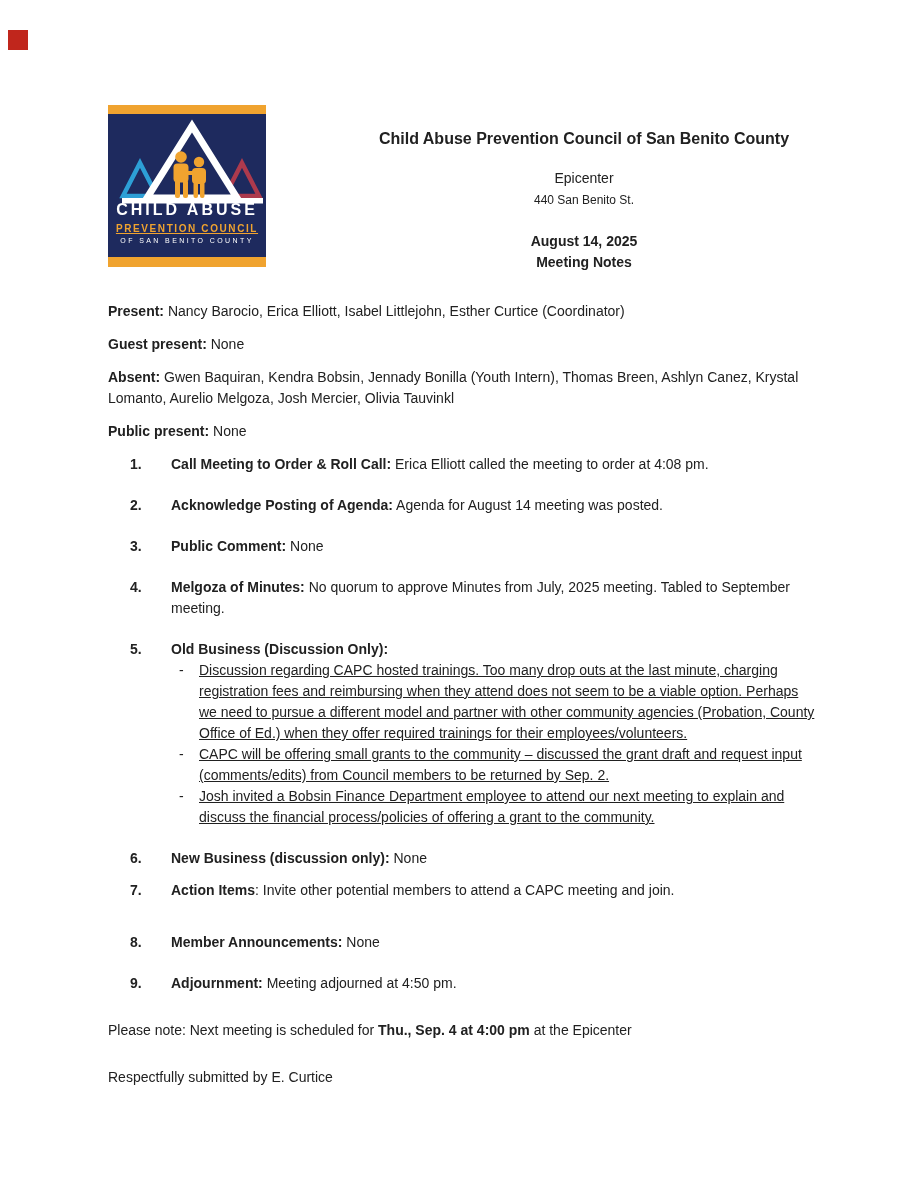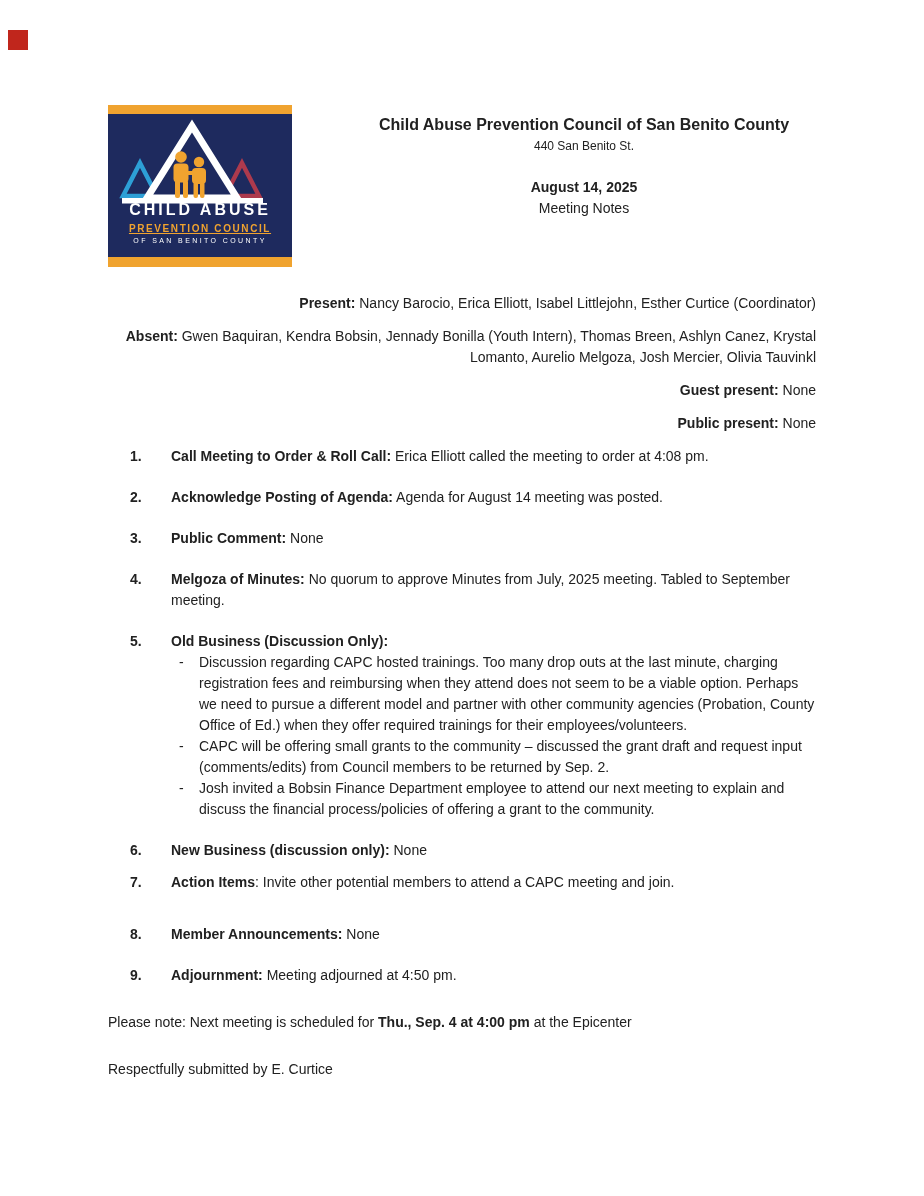--- a/index.html
+++ b/index.html
@@ -7,51 +7,51 @@
     width:924px;height:1196px;position:relative;overflow:hidden;
     background:#ffffff;
     font-family:"Liberation Sans","DejaVu Sans",sans-serif;
     color:var(--text,#212121);
     font-size:14px;line-height:21px;
   }
   
   .red-marker{position:absolute;left:8px;top:30px;width:20px;height:20px;background:var(--marker,#c0261c);}
 
   
-  .logo{position:absolute;left:108px;top:105px;width:158px;height:162px;background:var(--navy,#1e2a5e);padding-left:26px;}
+  .logo{position:absolute;left:108px;top:105px;width:158px;height:162px;background:var(--navy,#1e2a5e);}
   .logo .bar-top{position:absolute;left:0;right:0;top:0;height:9px;background:var(--orange,#f0a32f);}
   .logo .bar-bottom{position:absolute;left:0;right:0;bottom:0;height:10px;background:var(--orange,#f0a32f);}
   .logo svg{position:absolute;left:0;top:9px;}
   .logo .lg-text{position:absolute;left:0;width:100%;text-align:center;white-space:nowrap;}
   .logo .t1{top:97px;color:#ffffff;font-weight:bold;font-size:16px;letter-spacing:3px;line-height:16px;}
   .logo .t2{top:118px;color:var(--orange,#f0a32f);font-weight:bold;font-size:10px;letter-spacing:1.6px;line-height:11px;text-decoration:underline;}
   .logo .t3{top:132px;color:#ffffff;font-size:7px;letter-spacing:2.4px;line-height:8px;}
 
   
-  .header-text{position:absolute;left:352px;top:115px;width:464px;text-align:center;}
+  .header-text{position:absolute;left:352px;top:129px;width:464px;text-align:center;}
   .org-title{font-size:16px;font-weight:bold;line-height:20px;}
   .venue{margin-top:18px;font-size:14px;line-height:22px;}
   .address{font-size:12px;line-height:22px;}
   .date{margin-top:20px;font-weight:bold;line-height:21px;}
-  .doctype{font-weight:normal;line-height:21px;}
+  .doctype{font-weight:bold;line-height:21px;}
 
   
   .content{position:absolute;left:108px;top:289px;width:708px;}
-  .att{margin:4px 0 12px 0;text-align:right;}
+  .att{margin:12px 0 12px 0;}
   .b{font-weight:bold;}
   .agenda{margin-top:6px;}
   .item{display:flex;margin-bottom:20px;}
   .item .num{flex:0 0 55px;padding-left:22px;box-sizing:border-box;font-weight:bold;}
   .item .ibody{flex:1;margin-left:8px;}
   .item.gap-small{margin-bottom:11px;}
   .item.gap-large{margin-bottom:31px;}
   .bullets{margin-top:0;}
   .bullet{display:flex;}
   .bullet .dash{flex:0 0 28px;padding-left:8px;box-sizing:border-box;}
-  .bullet .btext{flex:1;}
+  .bullet .btext{flex:1;text-decoration:underline;}
   .footer-note{margin-top:26px;}
   .signature{margin-top:26px;}
 </style>
 </head>
 <body>
 
 <div class="red-marker"></div>
 
 <div class="logo">
   <div class="bar-top"></div>
@@ -78,30 +78,31 @@
 
     <rect x="14" y="84" width="141" height="5.5" fill="#ffffff"></rect>
   </svg>
   <div class="lg-text t1">CHILD ABUSE</div>
   <div class="lg-text t2">PREVENTION COUNCIL</div>
   <div class="lg-text t3">OF SAN BENITO COUNTY</div>
 </div>
 
 <div class="header-text">
   <div class="org-title">Child Abuse Prevention Council of San Benito County</div>
+  <div class="venue">Epicenter</div>
   <div class="address">440 San Benito St.</div>
   <div class="date">August 14, 2025</div>
   <div class="doctype">Meeting Notes</div>
 </div>
 
 <div class="content">
 
   <p class="att"><span class="b">Present:</span><span> Nancy Barocio, Erica Elliott, Isabel Littlejohn, Esther Curtice (Coordinator)</span></p>
+  <p class="att"><span class="b">Guest present:</span><span> None</span></p>
   <p class="att"><span class="b">Absent:</span><span> Gwen Baquiran, Kendra Bobsin, Jennady Bonilla (Youth Intern), Thomas Breen, Ashlyn Canez, Krystal Lomanto, Aurelio Melgoza, Josh Mercier, Olivia Tauvinkl</span></p>
-  <p class="att"><span class="b">Guest present:</span><span> None</span></p>
   <p class="att"><span class="b">Public present:</span><span> None</span></p>
 
   <div class="agenda">
 
     <div class="item">
       <span class="num">1.</span>
       <div class="ibody"><span class="b">Call Meeting to Order &amp; Roll Call:</span><span> Erica Elliott called the meeting to order at 4:08 pm.</span></div>
     </div>
 
     <div class="item">

